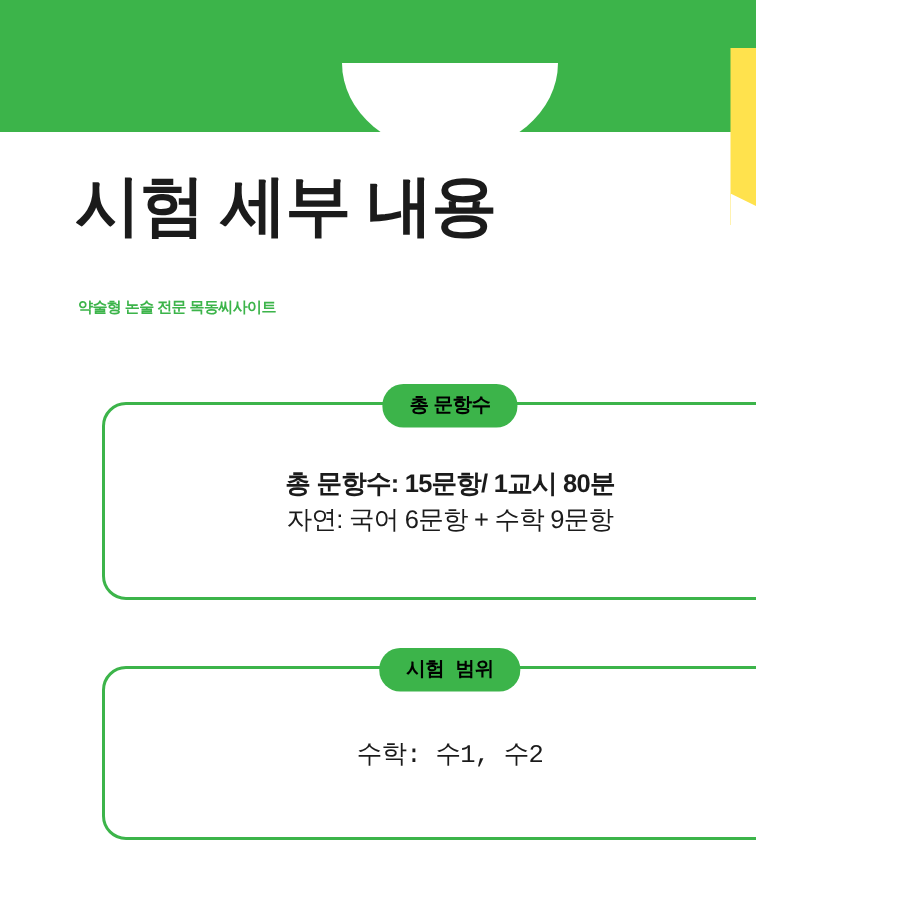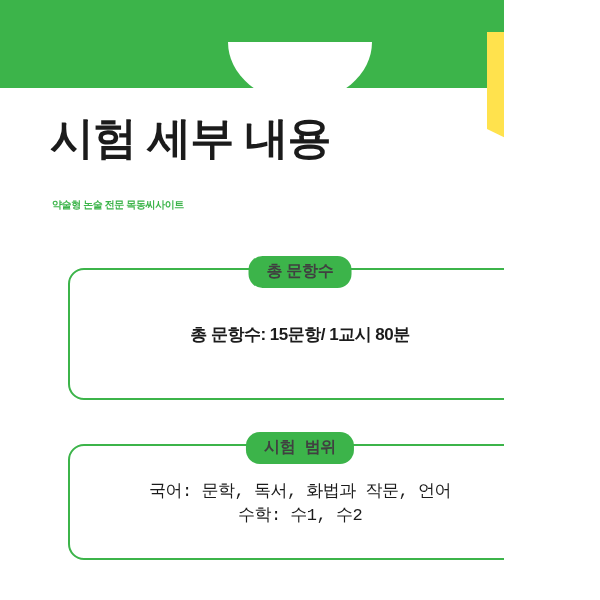--- a/index.html
+++ b/index.html
@@ -93,22 +93,22 @@
   }
   #section-0 { top: 268px; height: 132px; }
   #section-1 { top: 444px; height: 116px; font-family: Liberation Mono, monospace; }
 
   .section-label {
     position: absolute;
     top: -14px;
     left: 50%;
     transform: translateX(-50%);
     background: #3cb44a;
-    color: #404040;
-    font-size: 16px;
+    color: #000000;
+    font-size: 13px;
     font-weight: bold;
     padding: 5px 18px 6px 18px;
     border-radius: 14px;
     white-space: nowrap;
     letter-spacing: -0.3px;
   }
 
   .section-body {
     position: absolute;
     left: 0;
@@ -141,24 +141,24 @@
   </div>
   <div class="ribbon"></div>
 
   <div class="title">시험 세부 내용</div>
   <div class="subtitle">약술형 논술 전문 목동씨사이트</div>
 
   <div class="section" id="section-0">
     <div class="section-label">총 문항수</div>
     <div class="section-body">
       <div class="line strong">총 문항수: 15문항/ 1교시 80분</div>
+      <div class="line">자연: 국어 6문항 + 수학 9문항</div>
     </div>
   </div>
 
   <div class="section" id="section-1">
     <div class="section-label">시험 범위</div>
     <div class="section-body">
-      <div class="line">국어: 문학, 독서, 화법과 작문, 언어</div>
       <div class="line">수학: 수1, 수2</div>
     </div>
   </div>
 
 </div>
 
 </body></html>

